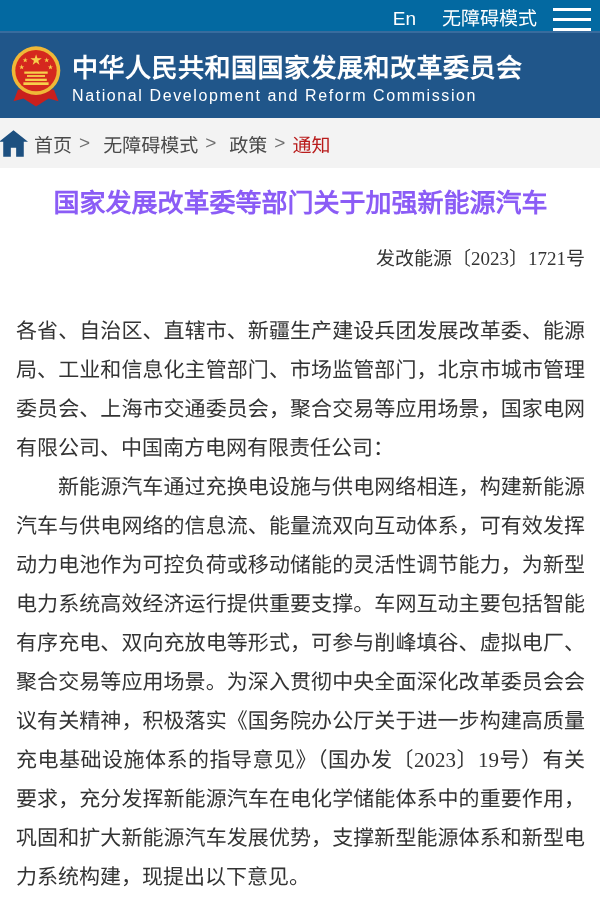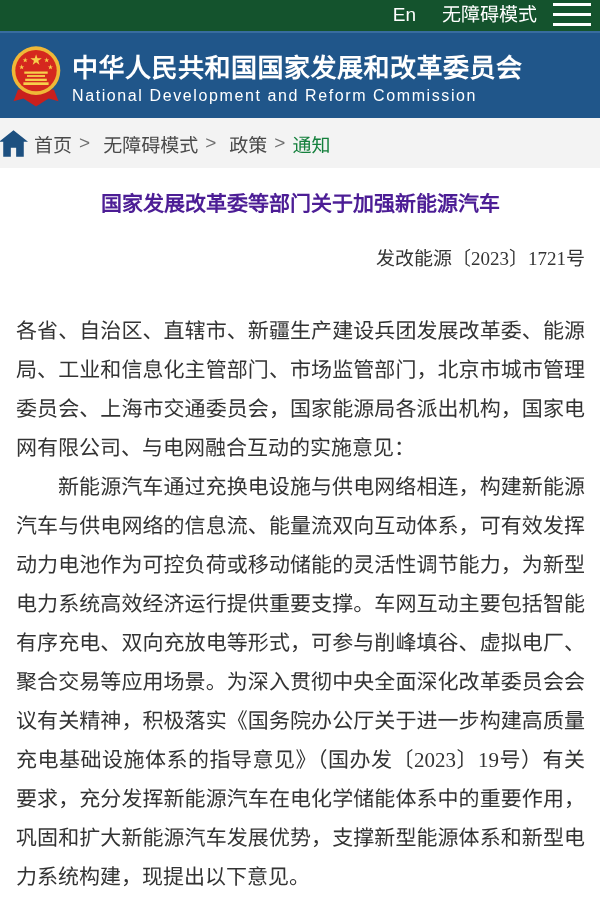--- a/index.html
+++ b/index.html
@@ -9,24 +9,24 @@
     width: 600px;
     height: 903px;
     overflow: hidden;
     background: #ffffff;
     font-family: "Liberation Sans", sans-serif;
   }
 
   
   .topbar {
     height: 31px;
-    background: #14532d;
+    background: #0369a1;
     display: flex;
     justify-content: flex-end;
-    align-items: center;
+    align-items: flex-end;
     overflow: hidden;
     color: #ffffff;
   }
   .tb-item {
     font-size: 19px;
     line-height: 24px;
     margin-top: -2px;
     cursor: pointer;
     white-space: nowrap;
   }
@@ -79,30 +79,30 @@
     height: 50px;
     background: #f3f3f3;
     display: flex;
     align-items: center;
     font-size: 19px;
     color: #4a4a4a;
   }
   .home-icon { width: 29px; height: 27px; margin-left: -1px; flex: 0 0 auto; }
   .bc-link { margin-left: 6px; cursor: pointer; }
   .bc-sep { margin: 0 7px; color: #6f6f6f; }
-  .bc-current { color: #15803d; cursor: pointer; }
+  .bc-current { color: #b91c1c; cursor: pointer; }
 
   
   .content { padding: 0 15px 0 16px; }
   .doc-title {
     margin-top: 15px;
     text-align: center;
-    font-size: 21px;
+    font-size: 26px;
     font-weight: 700;
-    color: #4c1d95;
+    color: #8b5cf6;
     line-height: 42px;
     font-family: Liberation Serif, serif;
   }
   .doc-title .tl { display: block; }
   .doc-number {
     margin-top: 20px;
     text-align: right;
     font-size: 19px;
     line-height: 27px;
     color: #333333;
@@ -167,19 +167,19 @@
     <span class="bc-sep">&gt;</span>
     <span class="bc-current">通知</span>
   </div>
 
   <div class="content">
     <h1 class="doc-title">
       <span class="tl">国家发展改革委等部门关于加强新能源汽车</span>
     </h1>
     <div class="doc-number">发改能源〔2023〕1721号</div>
     <div class="body-text">
-      <p class="para">各省、自治区、直辖市、新疆生产建设兵团发展改革委、能源局、工业和信息化主管部门、市场监管部门，北京市城市管理委员会、上海市交通委员会，国家能源局各派出机构，国家电网有限公司、与电网融合互动的实施意见：</p>
+      <p class="para">各省、自治区、直辖市、新疆生产建设兵团发展改革委、能源局、工业和信息化主管部门、市场监管部门，北京市城市管理委员会、上海市交通委员会，聚合交易等应用场景，国家电网有限公司、中国南方电网有限责任公司：</p>
       <p class="para indent">新能源汽车通过充换电设施与供电网络相连，构建新能源汽车与供电网络的信息流、能量流双向互动体系，可有效发挥动力电池作为可控负荷或移动储能的灵活性调节能力，为新型电力系统高效经济运行提供重要支撑。车网互动主要包括智能有序充电、双向充放电等形式，可参与削峰填谷、虚拟电厂、聚合交易等应用场景。为深入贯彻中央全面深化改革委员会会议有关精神，积极落实《国务院办公厅关于进一步构建高质量充电基础设施体系的指导意见》（国办发〔2023〕19号）有关要求，充分发挥新能源汽车在电化学储能体系中的重要作用，巩固和扩大新能源汽车发展优势，支撑新型能源体系和新型电力系统构建，现提出以下意见。</p>
 
     </div>
   </div>
 
 </div>
 
 </body></html>

